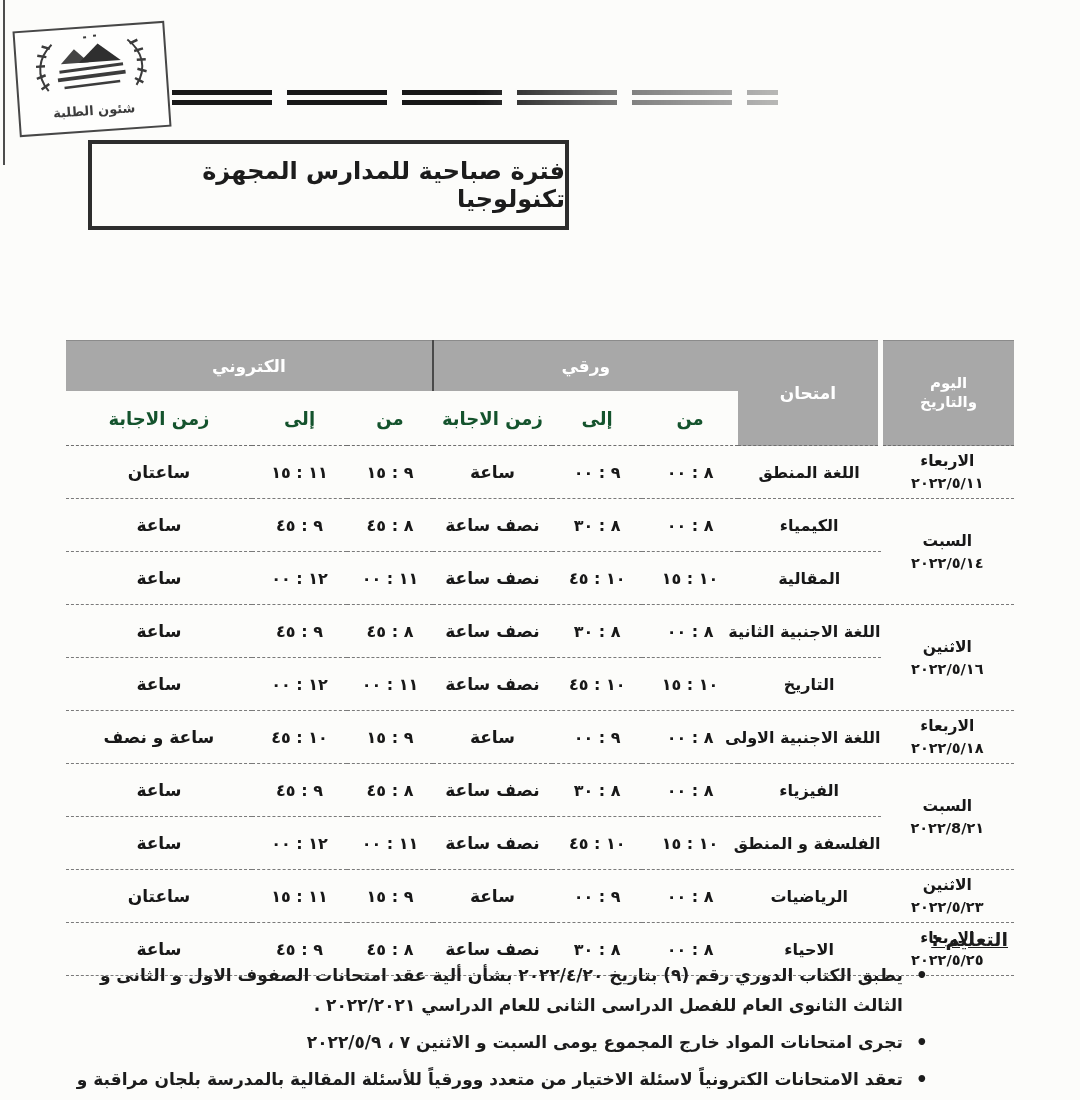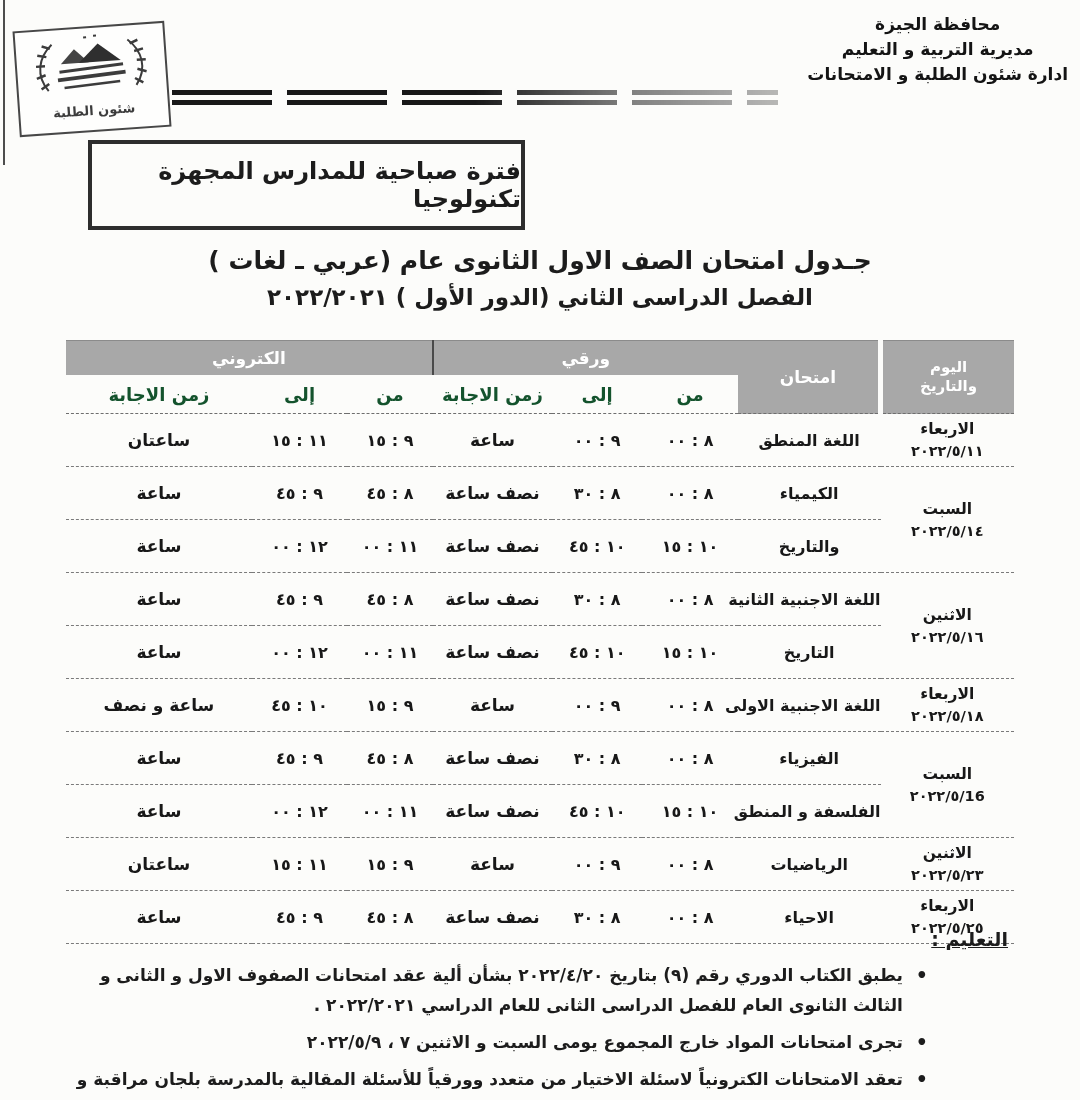--- a/index.html
+++ b/index.html
@@ -27,37 +27,37 @@
   .double-rule{position:absolute;left:172px;top:90px;width:606px;}
   .double-rule .bar{
     height:5px;margin-bottom:5px;
     background:repeating-linear-gradient(90deg,#181818 0 100px,transparent 100px 115px);
     -webkit-mask-image:linear-gradient(90deg,#000 50%,rgba(0,0,0,.55) 75%,rgba(0,0,0,.3) 100%);
             mask-image:linear-gradient(90deg,#000 50%,rgba(0,0,0,.55) 75%,rgba(0,0,0,.3) 100%);
   }
 
   
   .period-box{
-    position:absolute;left:88px;top:140px;width:437px;height:90px;
+    position:absolute;left:88px;top:140px;width:481px;height:90px;
     border:4px solid #2d2d2d;box-sizing:border-box;
     display:flex;align-items:center;justify-content:center;
     font-size:24px;font-weight:bold;
   }
 
   
   .main-title{position:absolute;top:246px;left:0;width:100%;text-align:center;font-weight:bold;}
   .main-title .t1{font-size:25px;}
   .main-title .t2{font-size:23px;margin-top:9px;}
 
   
   table.sched{
     position:absolute;top:340px;left:66px;width:948px;
     border-collapse:collapse;table-layout:fixed;
   }
-  thead th{padding:0;}
+  thead th{padding:8px;}
   thead .gray{
     background:#a8a8a8;color:#fff;font-size:17px;font-weight:bold;
     border-top:1px solid #8b8b8b;
   }
   thead tr.grp th{height:34px;}
   th.th-paper{border-left:2px solid #4a4a4a;}
   th.th-daydate{border-left:5px solid #fcfcfa;margin-top:34px;}
   .th-daydate span{display:inline-block;width:74px;line-height:19px;font-size:15px;}
   thead tr.sub th{
     height:38px;background:transparent;color:#14532d;
@@ -102,39 +102,30 @@
 
         <path d="M36,38 L100,34" stroke-width="3"></path>
         <path d="M34,46 L102,42" stroke-width="4"></path>
         <path d="M40,54 L96,51" stroke-width="2.5"></path>
         <path d="M62,5 l3,0 M72,4 l3,0" stroke-width="2"></path>
       </g>
     </svg>
     <div class="stamp-caption">شئون الطلبة</div>
   </div>
 
-  <div class="org-block">
-    <div>محافظة الجيزة</div>
-    <div>مديرية التربية و التعليم</div>
-    <div>ادارة شئون الطلبة و الامتحانات</div>
-  </div>
 
   <div class="double-rule">
     <div class="bar"></div>
     <div class="bar"></div>
   </div>
 
   <div class="period-box">
     <span>فترة صباحية للمدارس المجهزة تكنولوجيا</span>
   </div>
 
-  <div class="main-title">
-    <div class="t1">جـدول امتحان الصف الاول الثانوى عام (عربي ـ لغات )</div>
-    <div class="t2">الفصل الدراسى الثاني (الدور الأول ) ٢٠٢٢/٢٠٢١</div>
-  </div>
 
   <table class="sched">
     <colgroup>
       <col style="width:14%">
         <col style="width:15%">
       <col style="width:10%">
         <col style="width:9.5%">
         <col style="width:12.5%">
       <col style="width:9%">
         <col style="width:10%">
@@ -171,21 +162,21 @@
           <td class="daydate" rowspan="2"><span class="dname">السبت</span><span class="dnum">٢٠٢٢/٥/١٤</span></td>
           <td class="subject">الكيمياء</td>
           <td class="time">٨ : ٠٠</td>
           <td class="time">٨ : ٣٠</td>
           <td class="dur">نصف ساعة</td>
           <td class="time">٨ : ٤٥</td>
           <td class="time">٩ : ٤٥</td>
           <td class="dur">ساعة</td>
         </tr>
         <tr>
-          <td class="subject">والتاريخ</td>
+          <td class="subject">المقالية</td>
           <td class="time">١٠ : ١٥</td>
           <td class="time">١٠ : ٤٥</td>
           <td class="dur">نصف ساعة</td>
           <td class="time">١١ : ٠٠</td>
           <td class="time">١٢ : ٠٠</td>
           <td class="dur">ساعة</td>
         </tr>
         <tr>
           <td class="daydate" rowspan="2"><span class="dname">الاثنين</span><span class="dnum">٢٠٢٢/٥/١٦</span></td>
           <td class="subject">اللغة الاجنبية الثانية</td>
@@ -209,21 +200,21 @@
           <td class="daydate" rowspan="1"><span class="dname">الاربعاء</span><span class="dnum">٢٠٢٢/٥/١٨</span></td>
           <td class="subject">اللغة الاجنبية الاولى</td>
           <td class="time">٨ : ٠٠</td>
           <td class="time">٩ : ٠٠</td>
           <td class="dur">ساعة</td>
           <td class="time">٩ : ١٥</td>
           <td class="time">١٠ : ٤٥</td>
           <td class="dur">ساعة و نصف</td>
         </tr>
         <tr>
-          <td class="daydate" rowspan="2"><span class="dname">السبت</span><span class="dnum">٢٠٢٢/٥/16</span></td>
+          <td class="daydate" rowspan="2"><span class="dname">السبت</span><span class="dnum">٢٠٢٢/8/٢١</span></td>
           <td class="subject">الفيزياء</td>
           <td class="time">٨ : ٠٠</td>
           <td class="time">٨ : ٣٠</td>
           <td class="dur">نصف ساعة</td>
           <td class="time">٨ : ٤٥</td>
           <td class="time">٩ : ٤٥</td>
           <td class="dur">ساعة</td>
         </tr>
         <tr>
           <td class="subject">الفلسفة و المنطق</td>

